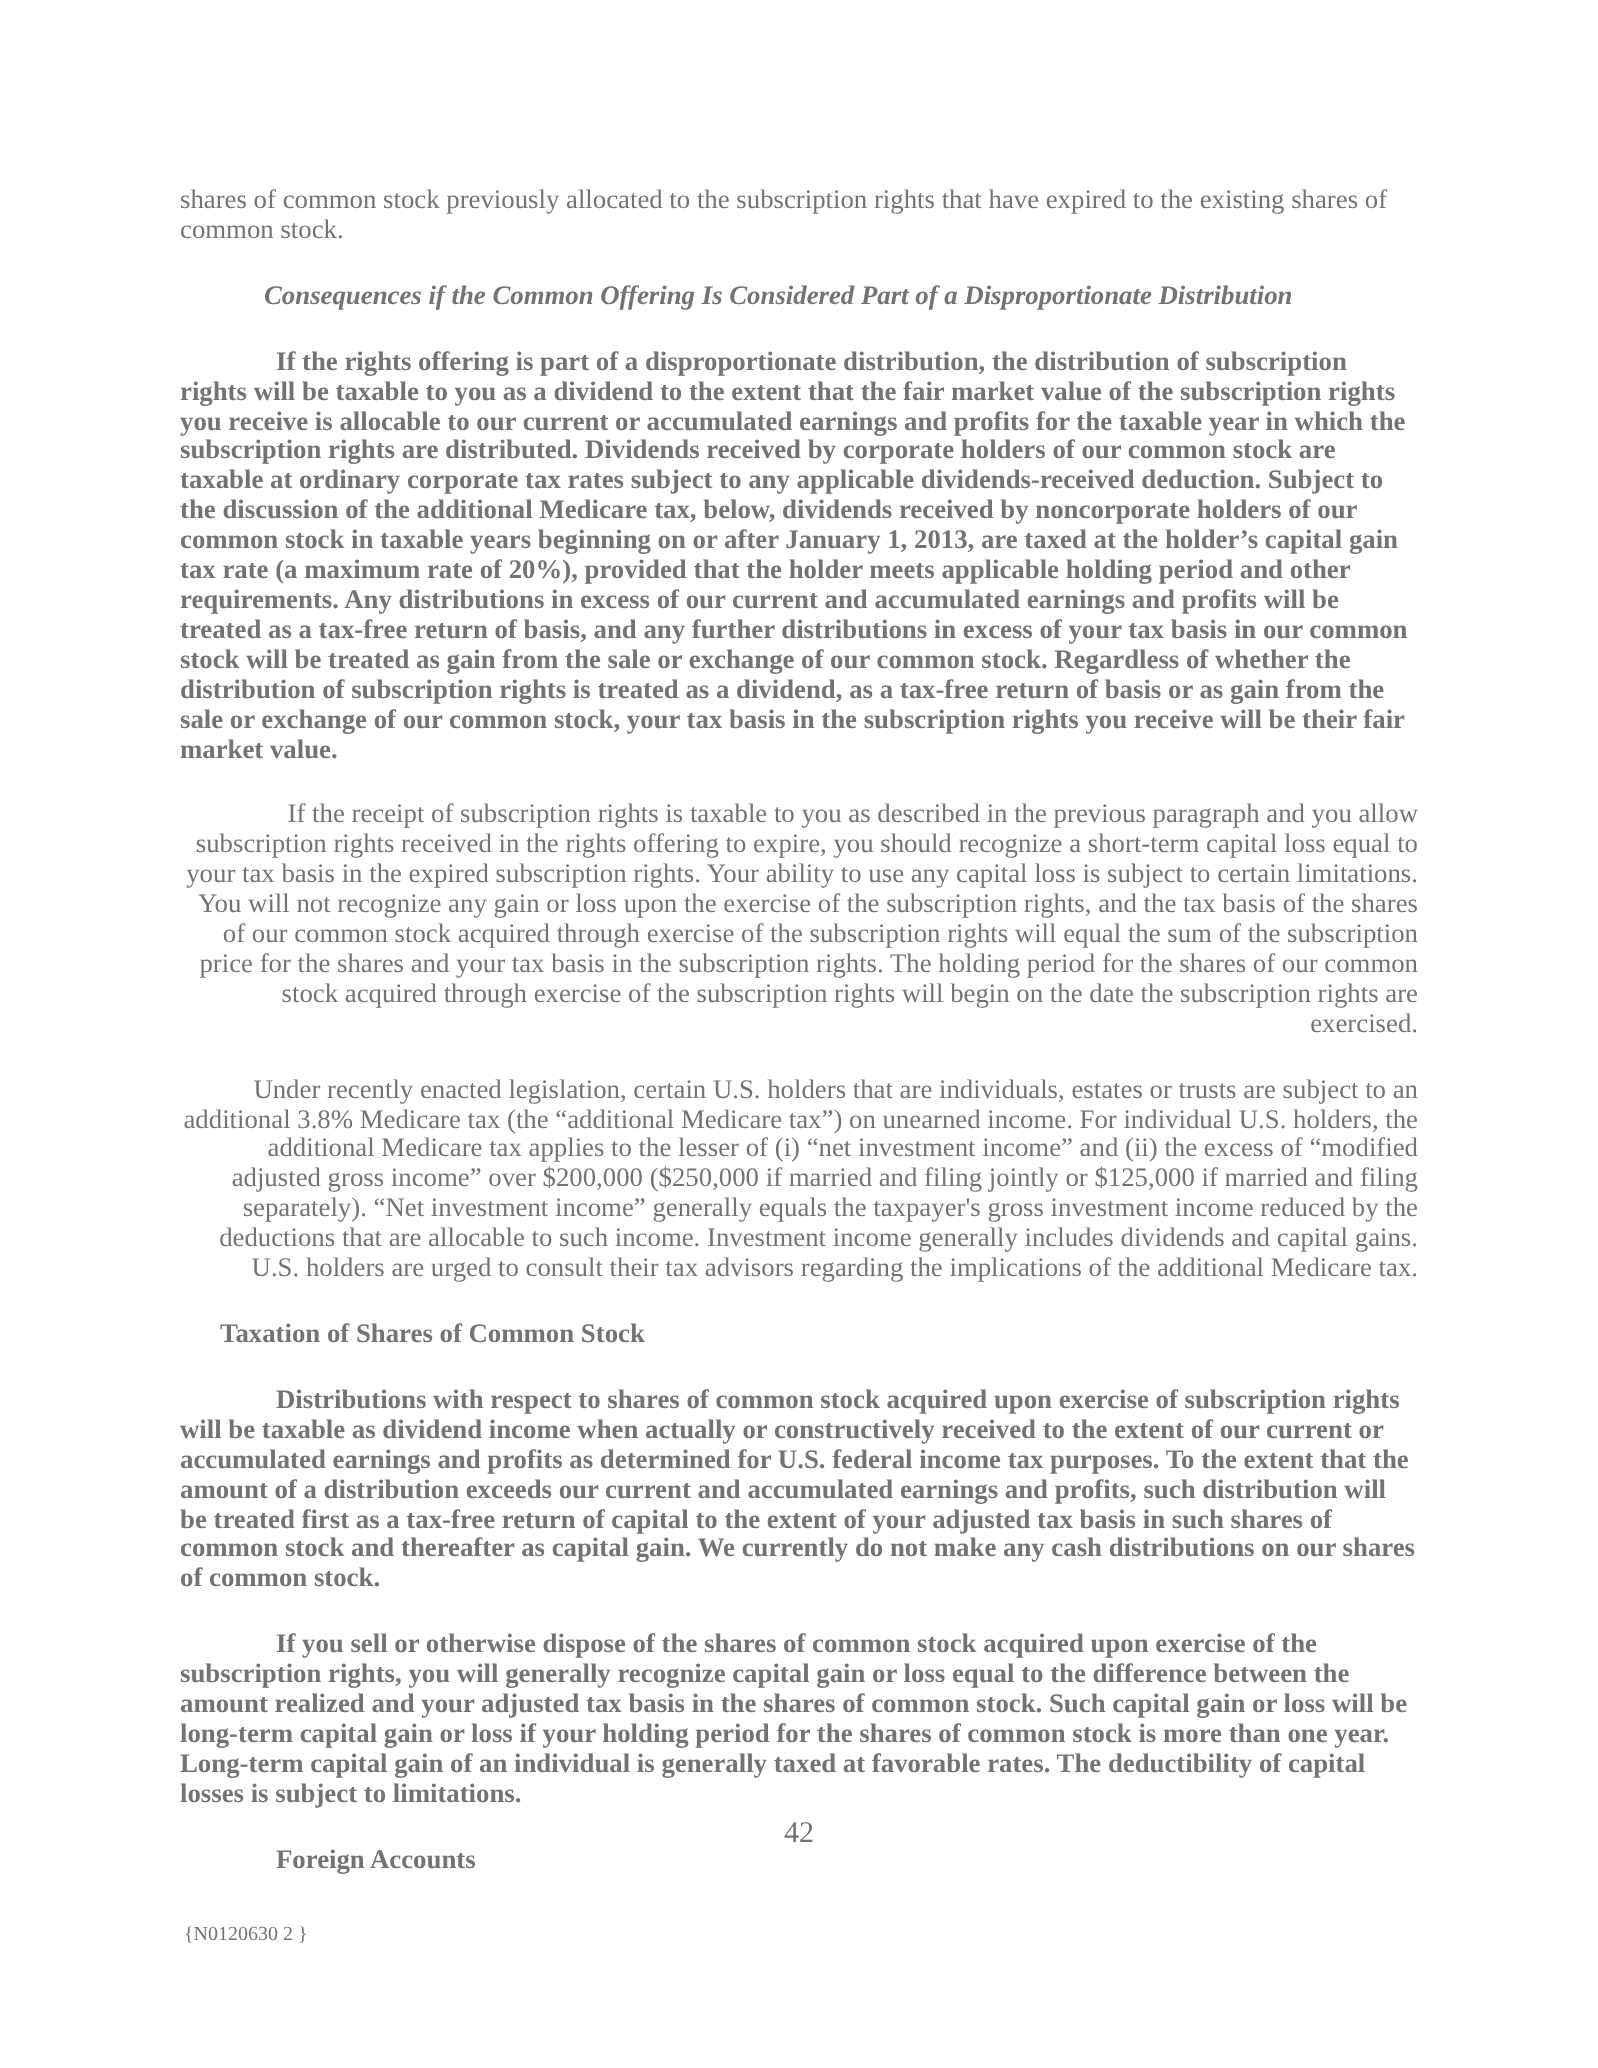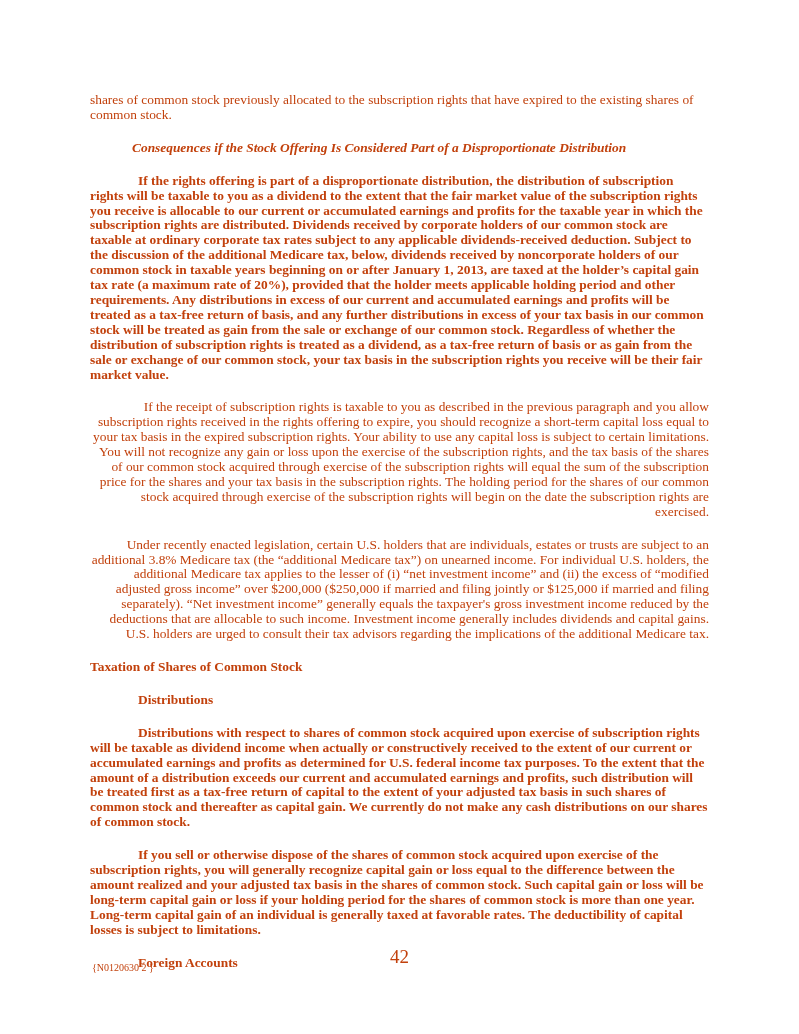--- a/index.html
+++ b/index.html
@@ -5,21 +5,21 @@
   html, body {
     margin: 0;
     padding: 0;
     background: #ffffff;
   }
   .page {
     position: relative;
     width: 799px;
     height: 1034px;
     background: #ffffff;
-    color: #c2410c;
+    color: #737373;
     font-family: "Liberation Serif", serif;
     font-size: 13.4px;
     line-height: 14.9px;
     overflow: hidden;
     box-sizing: border-box;
   }
   .content {
     position: absolute;
     top: 93px;
     left: 90px;
@@ -31,60 +31,60 @@
   }
   .para-indent-lg { text-indent: 48px; font-weight: bold; }
   .para-indent-sm { text-indent: 26px; text-align: right; }
   .heading-italic {
     font-weight: bold;
     font-style: italic;
     margin-left: 42px;
   }
   .heading-main {
     font-weight: bold;
+    margin-left: 20px;
   }
   .heading-sub {
     font-weight: bold;
     margin-left: 48px;
   }
   .footer-doc-id {
     position: absolute;
     left: 92px;
     top: 962px;
     font-size: 10px;
     line-height: 12px;
   }
   .footer-page-number {
     position: absolute;
     left: 90px;
-    top: 950px;
+    top: 910px;
     width: 619px;
     text-align: center;
-    font-size: 19px;
+    font-size: 15px;
   }
 </style>
 </head>
 <body>
 
 <div class="page">
   <div class="content">
 
     <p class="block">shares of common stock previously allocated to the subscription rights that have expired to the existing shares of common stock.</p>
 
-    <p class="block heading-italic">Consequences if the Stock Offering Is Considered Part of a Disproportionate Distribution</p>
+    <p class="block heading-italic">Consequences if the Common Offering Is Considered Part of a Disproportionate Distribution</p>
 
     <p class="block para-indent-lg">If the rights offering is part of a disproportionate distribution, the distribution of subscription rights will be taxable to you as a dividend to the extent that the fair market value of the subscription rights you receive is allocable to our current or accumulated earnings and profits for the taxable year in which the subscription rights are distributed. Dividends received by corporate holders of our common stock are taxable at ordinary corporate tax rates subject to any applicable dividends-received deduction. Subject to the discussion of the additional Medicare tax, below, dividends received by noncorporate holders of our common stock in taxable years beginning on or after January 1, 2013, are taxed at the holder’s capital gain tax rate (a maximum rate of 20%), provided that the holder meets applicable holding period and other requirements. Any distributions in excess of our current and accumulated earnings and profits will be treated as a tax-free return of basis, and any further distributions in excess of your tax basis in our common stock will be treated as gain from the sale or exchange of our common stock. Regardless of whether the distribution of subscription rights is treated as a dividend, as a tax-free return of basis or as gain from the sale or exchange of our common stock, your tax basis in the subscription rights you receive will be their fair market value.</p>
 
     <p class="block para-indent-sm">If the receipt of subscription rights is taxable to you as described in the previous paragraph and you allow subscription rights received in the rights offering to expire, you should recognize a short-term capital loss equal to your tax basis in the expired subscription rights. Your ability to use any capital loss is subject to certain limitations. You will not recognize any gain or loss upon the exercise of the subscription rights, and the tax basis of the shares of our common stock acquired through exercise of the subscription rights will equal the sum of the subscription price for the shares and your tax basis in the subscription rights. The holding period for the shares of our common stock acquired through exercise of the subscription rights will begin on the date the subscription rights are exercised.</p>
 
     <p class="block para-indent-sm">Under recently enacted legislation, certain U.S. holders that are individuals, estates or trusts are subject to an additional 3.8% Medicare tax (the “additional Medicare tax”) on unearned income. For individual U.S. holders, the additional Medicare tax applies to the lesser of (i) “net investment income” and (ii) the excess of “modified adjusted gross income” over $200,000 ($250,000 if married and filing jointly or $125,000 if married and filing separately). “Net investment income” generally equals the taxpayer's gross investment income reduced by the deductions that are allocable to such income. Investment income generally includes dividends and capital gains. U.S. holders are urged to consult their tax advisors regarding the implications of the additional Medicare tax.</p>
 
     <p class="block heading-main">Taxation of Shares of Common Stock</p>
 
-    <p class="block heading-sub">Distributions</p>
 
     <p class="block para-indent-lg">Distributions with respect to shares of common stock acquired upon exercise of subscription rights will be taxable as dividend income when actually or constructively received to the extent of our current or accumulated earnings and profits as determined for U.S. federal income tax purposes. To the extent that the amount of a distribution exceeds our current and accumulated earnings and profits, such distribution will be treated first as a tax-free return of capital to the extent of your adjusted tax basis in such shares of common stock and thereafter as capital gain. We currently do not make any cash distributions on our shares of common stock.</p>
 
 
     <p class="block para-indent-lg">If you sell or otherwise dispose of the shares of common stock acquired upon exercise of the subscription rights, you will generally recognize capital gain or loss equal to the difference between the amount realized and your adjusted tax basis in the shares of common stock. Such capital gain or loss will be long-term capital gain or loss if your holding period for the shares of common stock is more than one year. Long-term capital gain of an individual is generally taxed at favorable rates. The deductibility of capital losses is subject to limitations.</p>
 
     <p class="block heading-sub">Foreign Accounts</p>
 
   </div>
 

